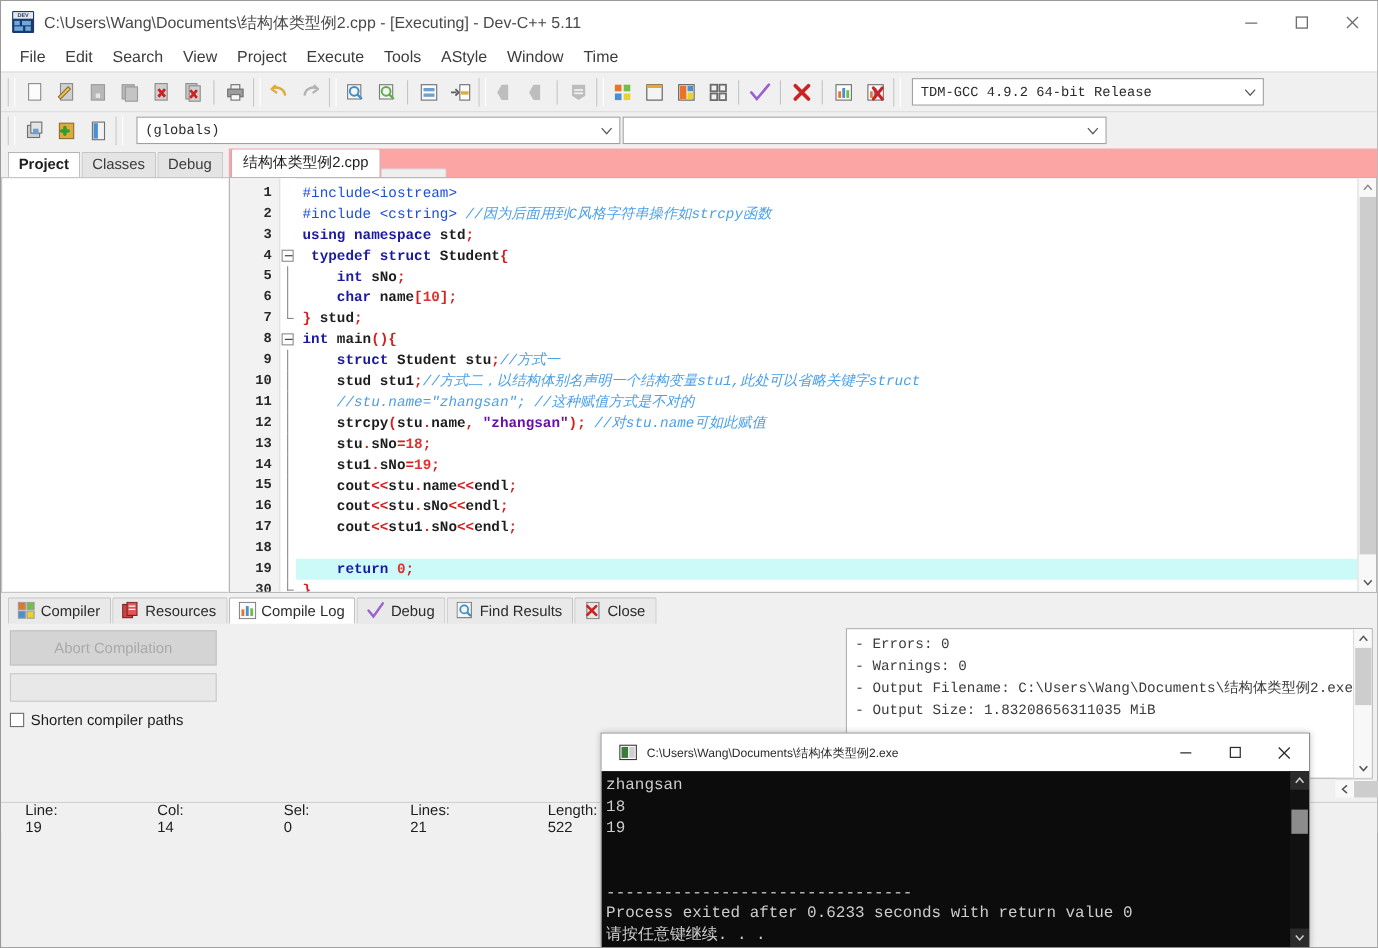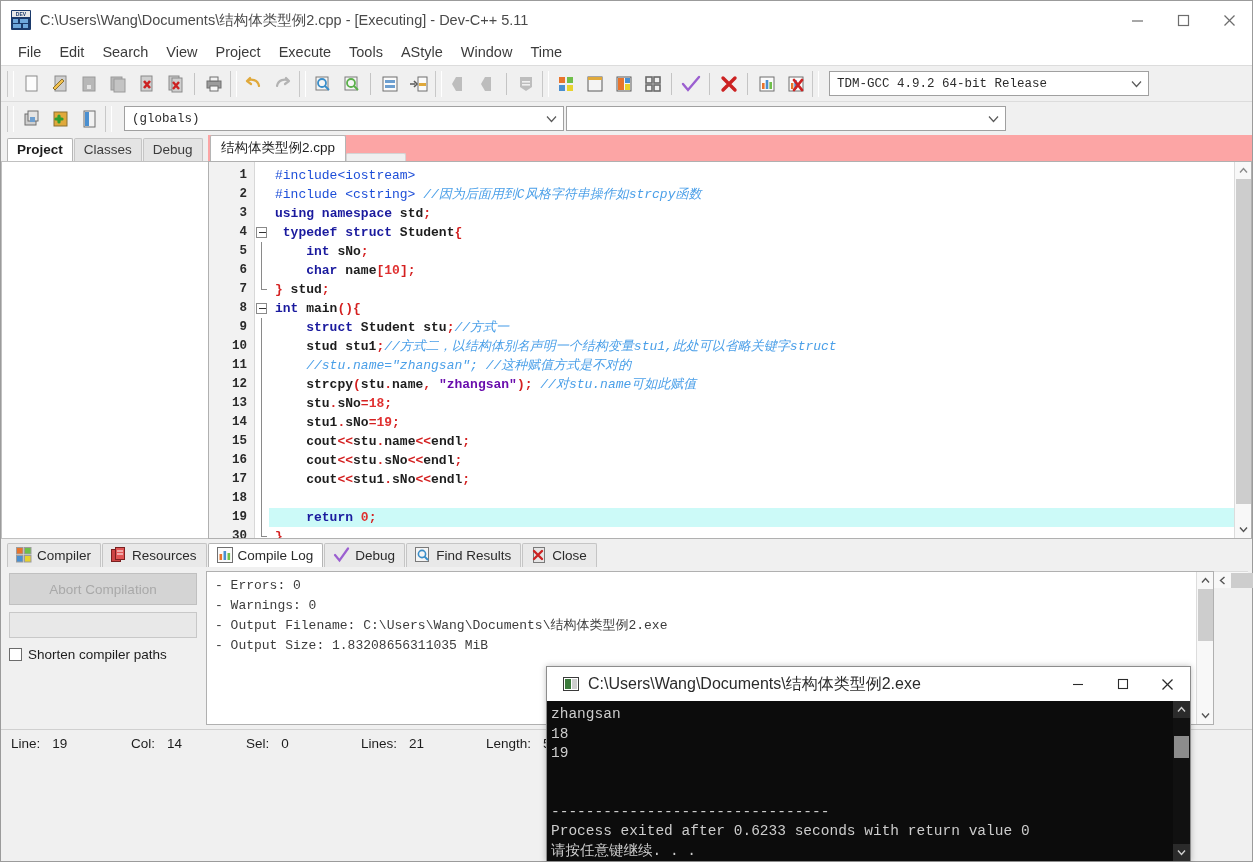--- a/index.html
+++ b/index.html
@@ -211,35 +211,35 @@
     display:flex; align-items:center; justify-content:center;
     color:#a9a9a9; font-size:13.5px;
   }
   #progress-box {
     width:188px; height:26px; background:#e8e8e8; border:1px solid #c8c8c8; margin-top:7px;
   }
   #shorten-row { display:flex; align-items:center; gap:6px; margin-top:9px; }
   #shorten-box { width:13px; height:13px; border:1px solid #6b6b6b; background:#ffffff; flex:none; }
   #shorten-label { font-size:13.5px; color:#1d1d1d; }
 
-  #log-right { flex:1; display:flex; flex-direction:row; min-width:0; margin:4px 4px 4px 0; }
+  #log-right { flex:1; display:flex; flex-direction:column; min-width:0; margin:4px 4px 4px 0;align-items:flex-end; }
   #log-inner { flex:1; display:flex; background:#ffffff; border:1px solid #b0b0b0; overflow:hidden; }
   #log-text {
     flex:1; padding:4px 0 0 8px;
     font-family:"Liberation Mono", monospace; font-size:13px; color:#3c3c3c;
     white-space:pre; overflow:hidden;
   }
   .logline { height:20px; line-height:20px; }
 
   
   #status-bar {
     height:28px; background:#f0f0f0; border-top:1px solid #d0d0d0;
     display:flex; align-items:center; padding-left:10px;
   }
-  .status-cell { display:flex; align-items:baseline; white-space:nowrap; }
+  .status-cell { display:flex; align-items:baseline; white-space:nowrap;flex-direction:column; }
   .status-lab { font-size:13.5px; color:#1d1d1d; }
   .status-val { font-size:13.5px; color:#1d1d1d; margin-left:12px; }
 
   
   #console-window {
     position:absolute; left:546px; top:666px; width:645px; height:196px;
     background:#ffffff; border:1px solid #8c8c8c;
     box-shadow:0 0 6px rgba(0,0,0,0.25);
     display:flex; flex-direction:column;
   }
@@ -249,21 +249,21 @@
   #console-icon {
     width:16px; height:14px; margin-left:16px; margin-right:9px; flex:none;
     border:1px solid #3a3a3a; background:#ffffff; position:relative;
   }
   #console-icon:before {
     content:""; position:absolute; left:1px; top:1px; width:6px; height:10px; background:#3b7a3b;
   }
   #console-icon:after {
     content:""; position:absolute; left:8px; top:1px; width:5px; height:10px; background:#cfcfcf;
   }
-  #console-title-text { font-size:16px; color:#2b2b2b; white-space:nowrap; }
+  #console-title-text { font-size:11px; color:#2b2b2b; white-space:nowrap; }
   #console-caps { position:absolute; right:0; top:0; height:34px; display:flex; }
   .ccap { width:45px; height:34px; display:flex; align-items:center; justify-content:center; color:#2b2b2b; }
   #console-body {
     flex:1; background:#0c0c0c; display:flex; position:relative; overflow:hidden;
   }
   #console-text {
     flex:1; padding:4px 0 0 4px;
     font-family:"Liberation Mono", monospace; font-size:14.5px; color:#cccccc;
     white-space:pre; line-height:19.5px;
   }

